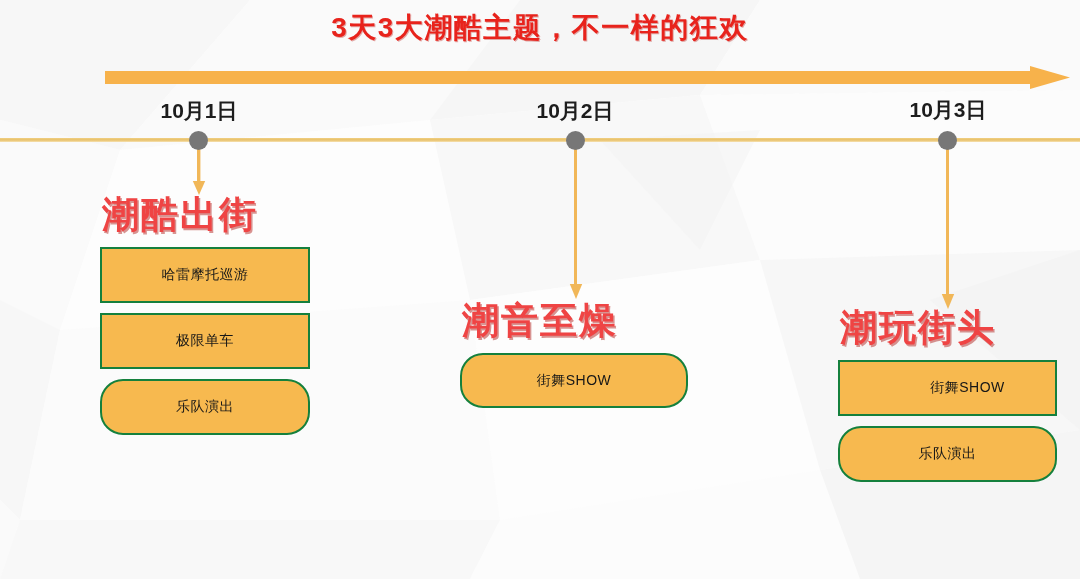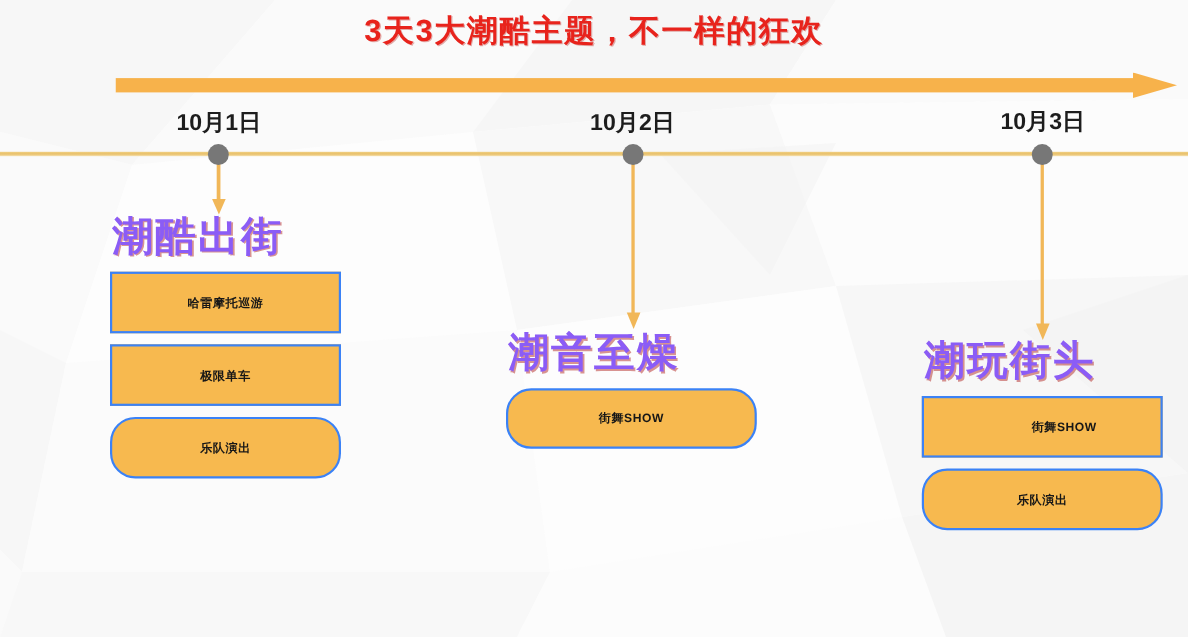--- a/index.html
+++ b/index.html
@@ -88,34 +88,34 @@
     z-index: 3;
   }
   
   .column {
     position: absolute;
     z-index: 5;
   }
   .col-heading {
     font-size: 37px;
     font-weight: bold;
-    color: #8b5cf6;
+    color: #ef4444;
     letter-spacing: 2px;
     white-space: nowrap;
     line-height: 1.12;
     text-shadow: 1.5px 1.5px 0 rgba(170,18,14,0.45);
     margin: 0 0 12px 2px;
   }
   .item-box {
     box-sizing: border-box;
-    border: 2px solid #3b82f6;
+    border: 2px solid #15803d;
     background: #f7b94f;
     color: #171717;
-    font-size: 11px;
-    font-weight: bold;
+    font-size: 14px;
+    font-weight: normal;
     display: flex;
     align-items: center;
     justify-content: center;
     letter-spacing: 0.5px;
     margin-bottom: 10px;
   }
   .item-box:last-child { margin-bottom: 0; border-radius: 23px; }
 </style>
 </head>
 <body>

